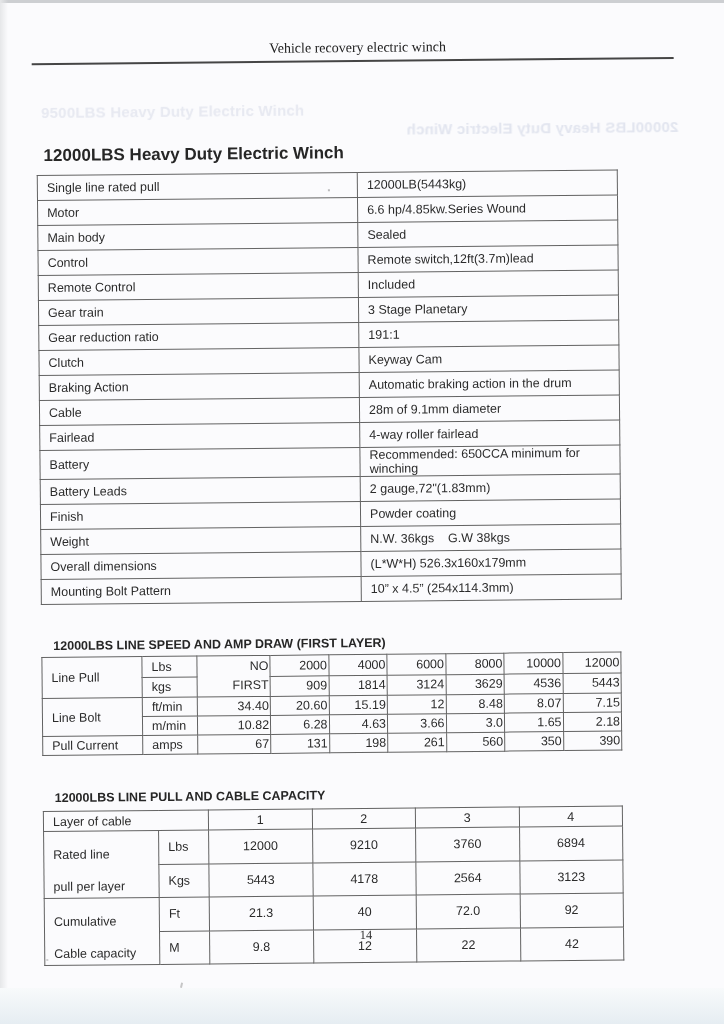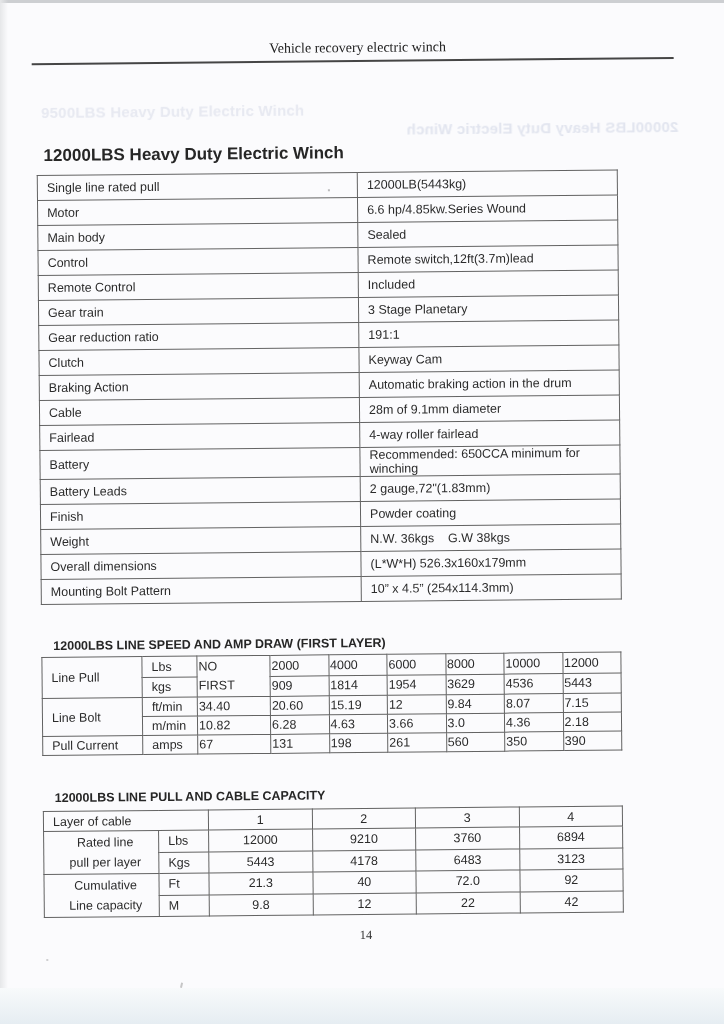--- a/index.html
+++ b/index.html
@@ -36,29 +36,29 @@
   .spec tr{height:25px;}
   .spec td{padding:0 0 0 9px;}
   .spec td.val{white-space:pre-wrap;}
 
   .section-title{position:absolute;font-size:12.5px;font-weight:700;color:#262626;}
   .amp-title{top:636px;left:52px;}
   .cap-title{top:788px;left:52px;}
 
   .amp{left:40px;top:654px;width:580px;}
   .amp tr{height:19px;}
-  .amp td{text-align:left;}
+  .amp td{text-align:right;}
   .amp td.lab,.amp td.unit{text-align:left;padding-left:9px;}
   .amp .stack div{line-height:19px;}
 
   .cap{left:40px;top:808px;width:580px;}
   .cap tr{height:20px;}
   .cap td{text-align:center;}
   .cap td.lab,.cap td.unit{text-align:left;padding-left:9px;}
-  .cap .stack div{line-height:20px;text-align:center;}
+  .cap .stack div{line-height:20px;text-align:left;margin-top:12px;}
 
   .page-number{position:absolute;top:928px;left:0;width:724px;text-align:center;
     font-family:"Liberation Serif","DejaVu Serif",serif;font-size:12.5px;color:#333;}
 
   .speck{position:absolute;background:#8f8f8f;opacity:.6;}
   .speck-dot1{left:331px;top:189px;width:2px;height:2px;}
   .speck-dot2{left:42px;top:956px;width:2px;height:2px;opacity:.4;}
   .speck-tick{left:176px;top:981px;width:2px;height:5px;transform:rotate(14deg);opacity:.55;background:#9a9a9a;}
 </style>
 </head>
@@ -180,44 +180,44 @@
       <td>4000</td>
       <td>6000</td>
       <td>8000</td>
       <td>10000</td>
       <td>12000</td>
     </tr>
     <tr>
       <td class="unit">kgs</td>
       <td>909</td>
       <td>1814</td>
-      <td>1954</td>
+      <td>3124</td>
       <td>3629</td>
       <td>4536</td>
       <td>5443</td>
     </tr>
     <tr>
       <td class="lab" rowspan="2">Line Bolt</td>
       <td class="unit">ft/min</td>
       <td>34.40</td>
       <td>20.60</td>
       <td>15.19</td>
       <td>12</td>
-      <td>9.84</td>
+      <td>8.48</td>
       <td>8.07</td>
       <td>7.15</td>
     </tr>
     <tr>
       <td class="unit">m/min</td>
       <td>10.82</td>
       <td>6.28</td>
       <td>4.63</td>
       <td>3.66</td>
       <td>3.0</td>
-      <td>4.36</td>
+      <td>1.65</td>
       <td>2.18</td>
     </tr>
     <tr>
       <td class="lab">Pull Current</td>
       <td class="unit">amps</td>
       <td>67</td>
       <td>131</td>
       <td>198</td>
       <td>261</td>
       <td>560</td>
@@ -254,27 +254,27 @@
       <td class="unit">Lbs</td>
       <td>12000</td>
       <td>9210</td>
       <td>3760</td>
       <td>6894</td>
     </tr>
     <tr>
       <td class="unit">Kgs</td>
       <td>5443</td>
       <td>4178</td>
-      <td>6483</td>
+      <td>2564</td>
       <td>3123</td>
     </tr>
     <tr>
       <td class="lab stack" rowspan="2">
         <div>Cumulative</div>
-        <div>Line capacity</div>
+        <div>Cable capacity</div>
       </td>
       <td class="unit">Ft</td>
       <td>21.3</td>
       <td>40</td>
       <td>72.0</td>
       <td>92</td>
     </tr>
     <tr>
       <td class="unit">M</td>
       <td>9.8</td>

